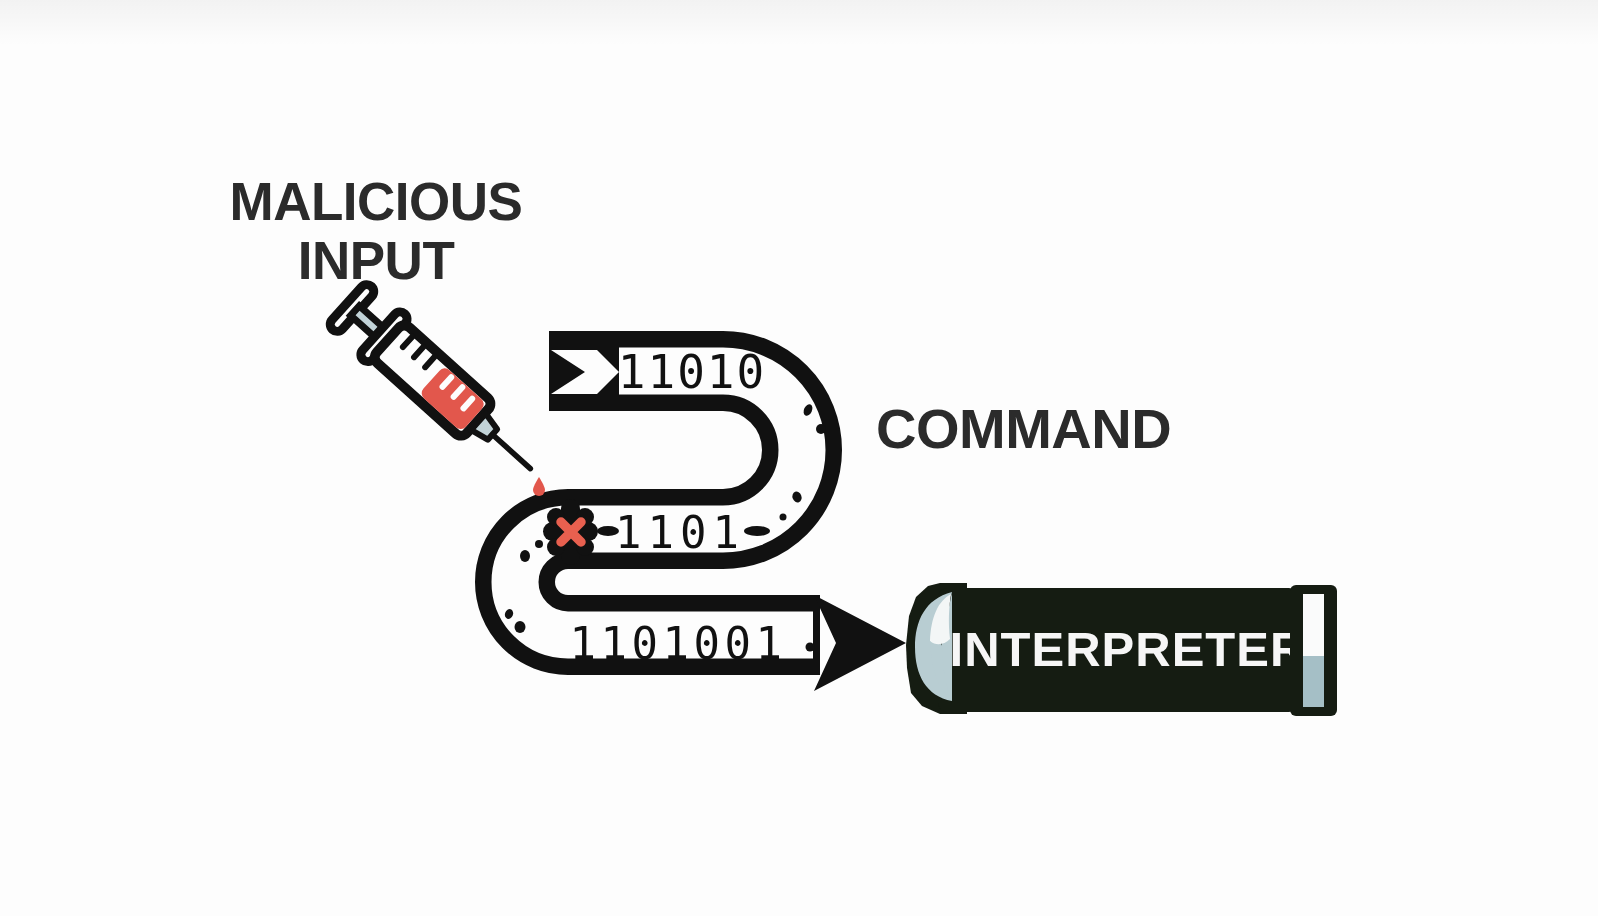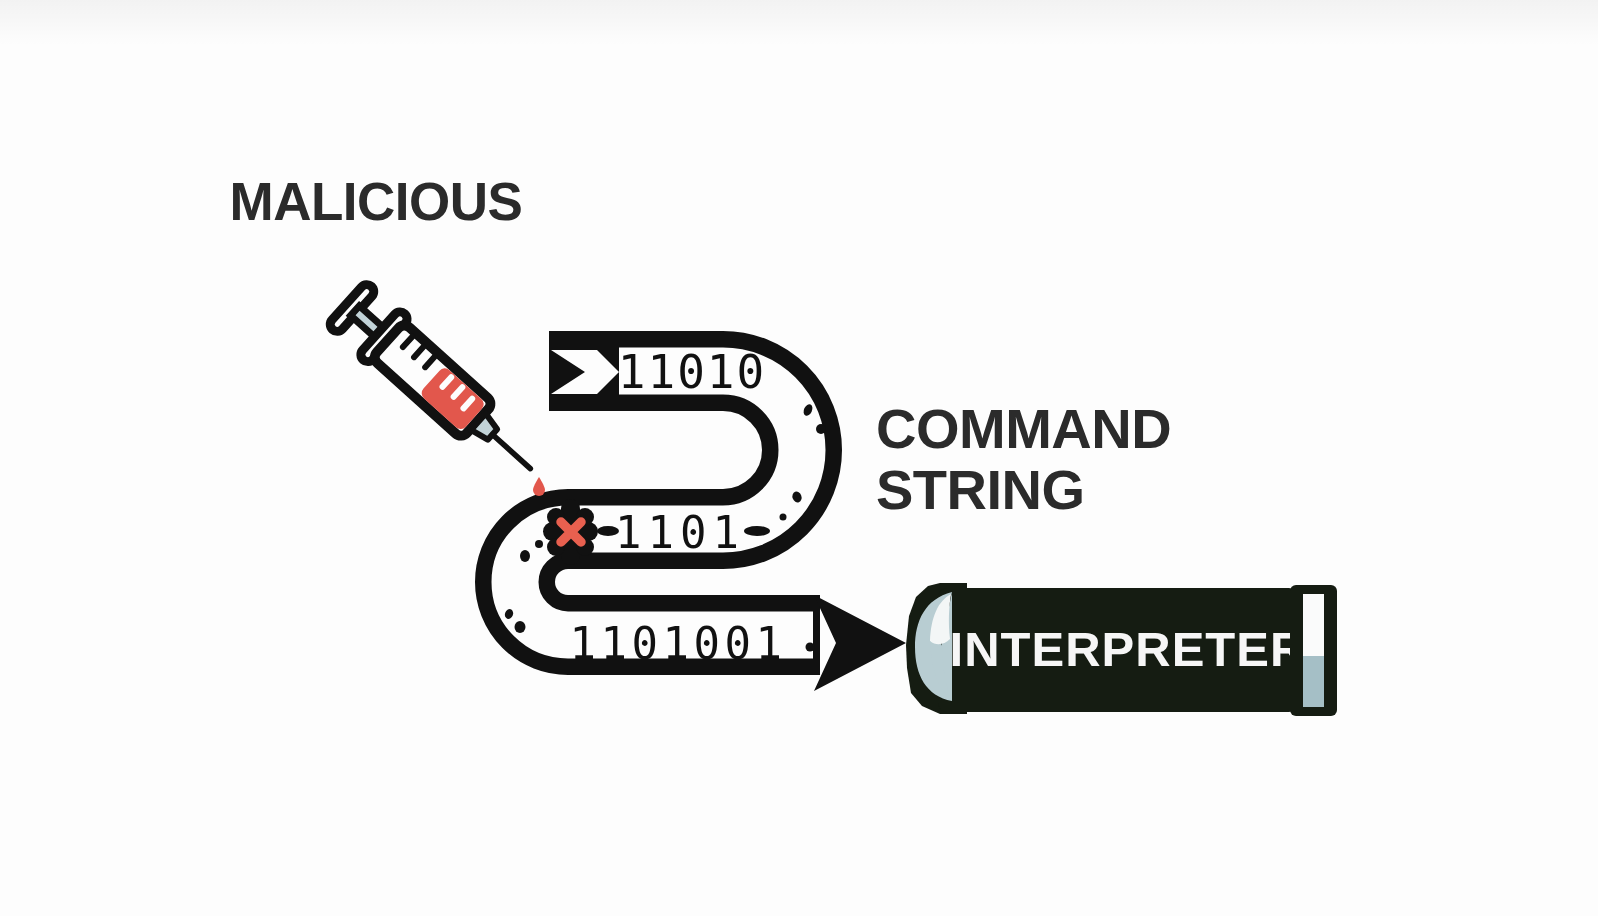--- a/index.html
+++ b/index.html
@@ -41,25 +41,25 @@
     font-weight:700;
   }
 </style>
 </head>
 <body>
 
 <div class="stage">
 
   <div class="label label-malicious">
     <div>MALICIOUS</div>
+    <div>INPUT</div>
   </div>
 
   <div class="label label-command">
     <div>COMMAND</div>
-    <div>STRING</div>
   </div>
 
   <svg class="diagram-svg" width="1598" height="916" viewBox="0 0 1598 916">
 
     <g>
 
       <path d="M549,371 L723,371 A79,79 0 0 1 723,529 L568,529 A53,53 0 0 0 568,635 L820,635" fill="none" stroke="var(--ink,#111)" stroke-width="80"></path>
 
       <path d="M551,350 L597,350 L619,372 L597,394 L551,394 L585,372 Z" fill="var(--white,#fdfdfd)"></path>
 

